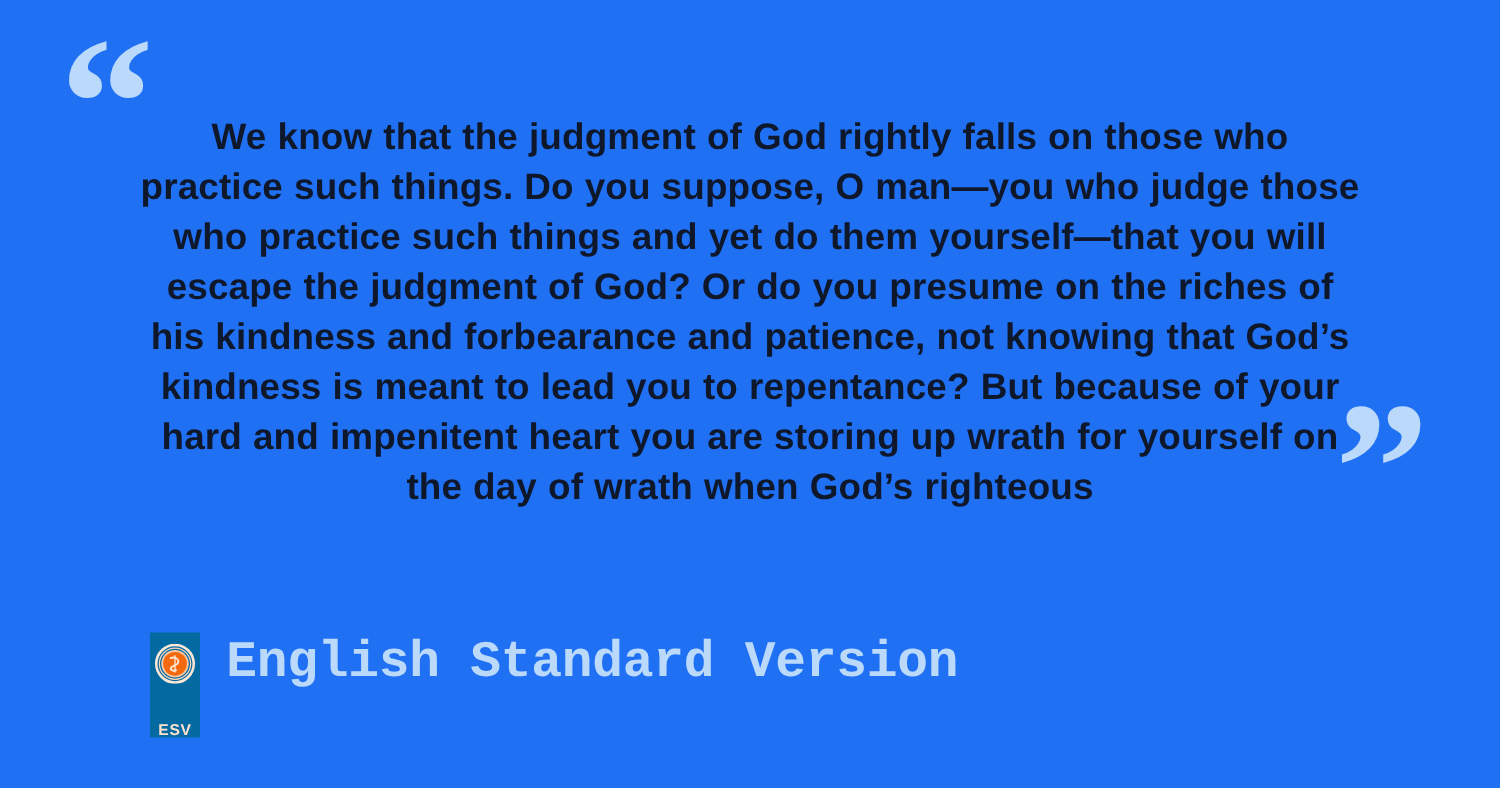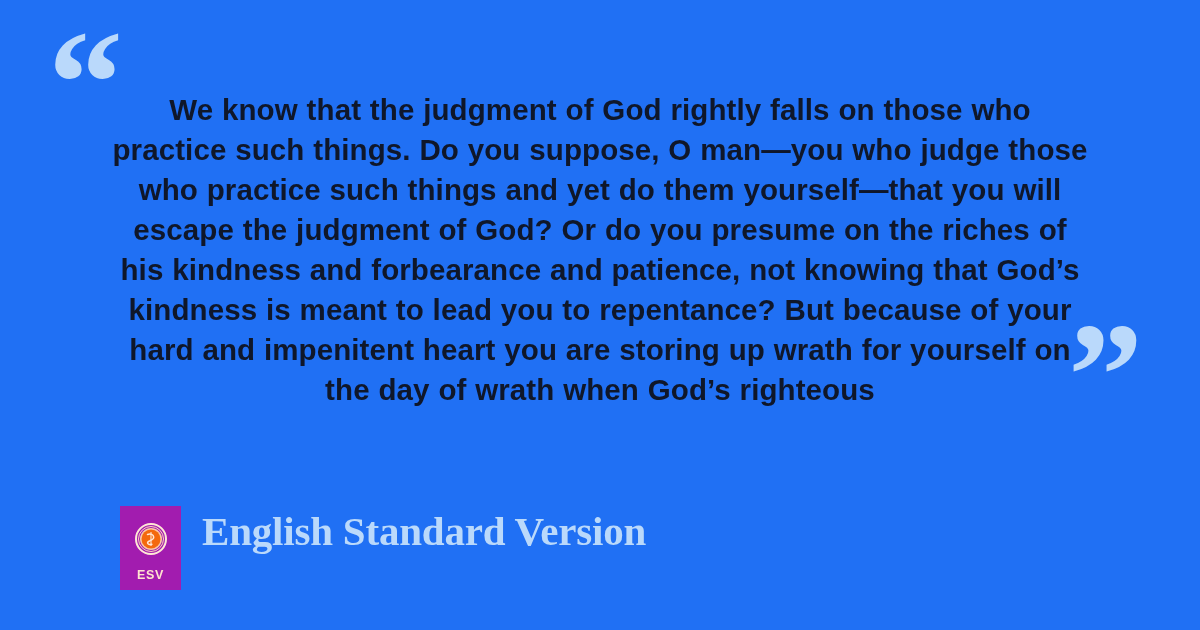--- a/index.html
+++ b/index.html
@@ -72,27 +72,27 @@
   .brand {
     position: absolute;
     left: 120px;
     top: 506px;
     display: flex;
     flex-direction: row;
     align-items: flex-start;
   }
 
   .brand-logo {
-    width: 61px;
+    width: 40px;
     height: 84px;
-    background: #a21caf;
+    background: #0369a1;
     display: flex;
     flex-direction: column;
     align-items: center;
-    justify-content: center;
+    justify-content: space-between;
     flex: 0 0 auto;
     padding-top: 9px;
     box-sizing: border-box;
   }
 
   .brand-seal {
     width: 32px;
     height: 32px;
     position: relative;
     flex: 0 0 auto;
@@ -113,21 +113,21 @@
   .brand-copy {
     margin-left: 21px;
     display: flex;
     flex-direction: column;
     justify-content: flex-start;
     padding-top: 2px;
   }
 
   .brand-title {
     color: #bad9fb;
-    font-family: Liberation Serif, serif;
+    font-family: Liberation Mono, monospace;
     font-weight: 700;
     font-size: 41px;
     line-height: 46px;
     letter-spacing: -0.2px;
     white-space: nowrap;
   }
 
   .brand-site {
     margin-top: 2px;
     color: #bad9fb;

